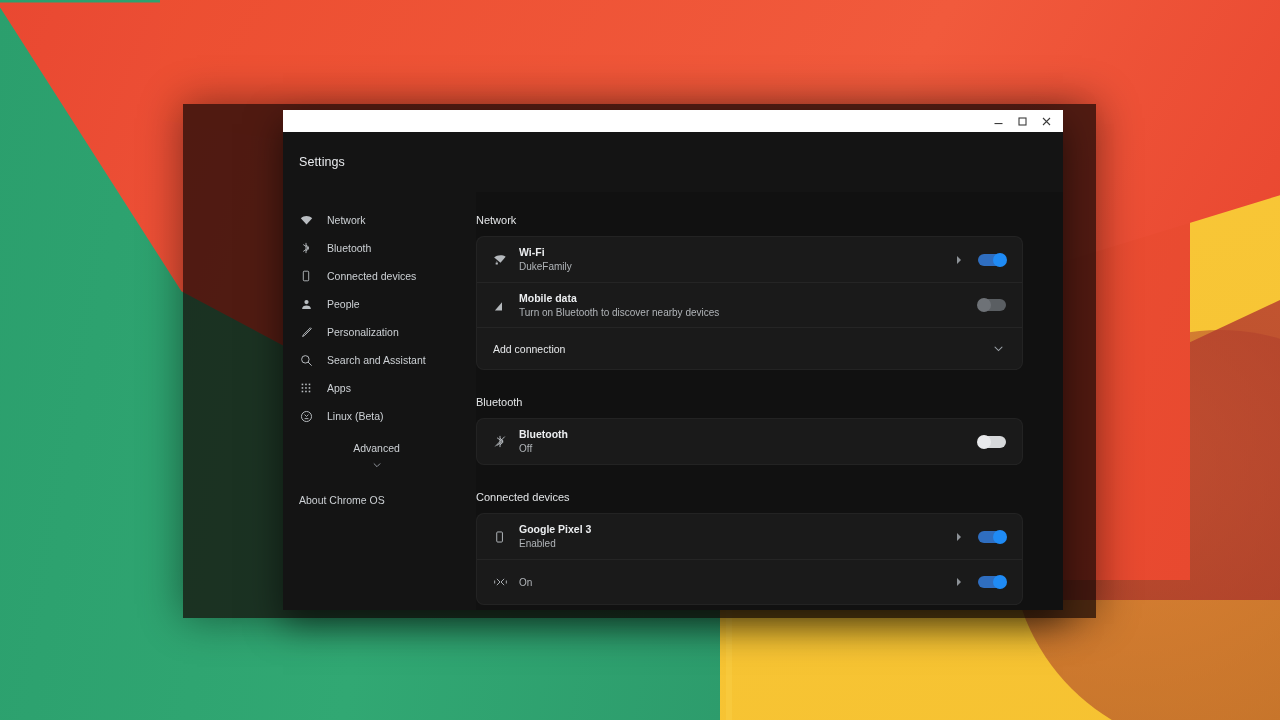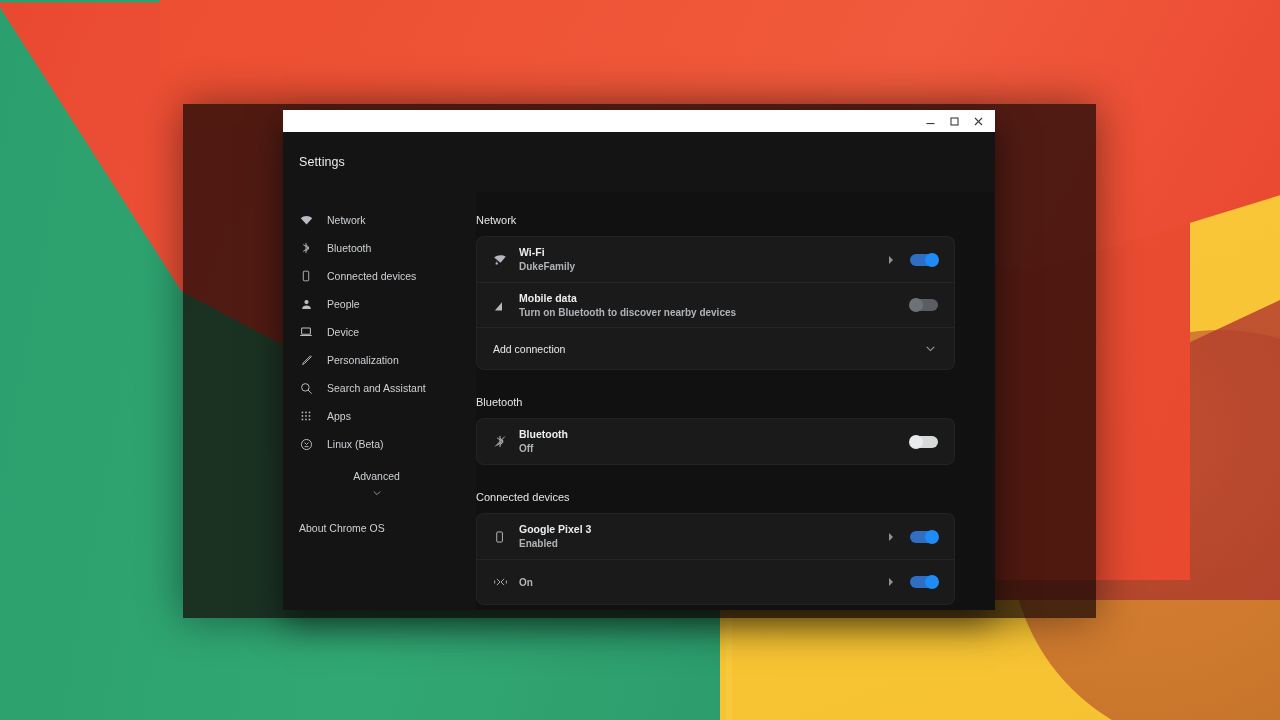--- a/index.html
+++ b/index.html
@@ -69,21 +69,21 @@
     left: 183px; top: 104px;
     width: 913px; height: 514px;
     background: rgba(20, 6, 4, .72);
     box-shadow: 0 0 40px rgba(0,0,0,.45);
   }
 
   
   #window {
     position: absolute;
     left: 283px; top: 110px;
-    width: 712px; height: 500px;
+    width: 780px; height: 500px;
     background: #111111;
     overflow: hidden;
     box-shadow: 0 14px 34px rgba(0,0,0,.55);
   }
 
   
   #titlebar {
     height: 22px;
     background: #ffffff;
     display: flex;
@@ -239,21 +239,20 @@
     color: #eceef0;
     font-size: 10.5px;
     font-weight: bold;
     line-height: 14px;
   }
   .row-sub {
     color: #b0b4b8;
     font-size: 10px;
     line-height: 14px;
     margin-top: 1px;
-    font-weight: bold;
   }
   .row-arrow {
     width: 22px;
     display: flex; align-items: center; justify-content: center;
     color: #8d9297;
     margin-right: 8px;
   }
   .row-arrow.hidden { visibility: hidden; }
 
   
@@ -367,29 +366,20 @@
           <div class="nav-item">
             <span class="nicon">
               <svg width="13" height="13" viewBox="0 0 16 16">
                 <circle cx="8" cy="5" r="2.6" fill="currentColor"></circle>
                 <path d="M2.6 13.4 C2.6 10.6 5 9.2 8 9.2 C11 9.2 13.4 10.6 13.4 13.4 Z" fill="currentColor"></path>
               </svg>
             </span>
             <span>People</span>
           </div>
 
-          <div class="nav-item">
-            <span class="nicon">
-              <svg width="14" height="14" viewBox="0 0 16 16">
-                <rect x="3" y="3.4" width="10" height="7.2" rx="0.8" fill="none" stroke="currentColor" stroke-width="1.2"></rect>
-                <rect x="1.2" y="11.4" width="13.6" height="1.3" rx="0.6" fill="currentColor"></rect>
-              </svg>
-            </span>
-            <span>Device</span>
-          </div>
 
           <div class="nav-item">
             <span class="nicon">
               <svg width="13" height="13" viewBox="0 0 16 16">
                 <path d="M12.8 2.2 L13.9 3.3 L5.4 11.8 L3.2 12.9 L4.3 10.7 Z" fill="none" stroke="currentColor" stroke-width="1.2" stroke-linejoin="round"></path>
               </svg>
             </span>
             <span>Personalization</span>
           </div>
 

